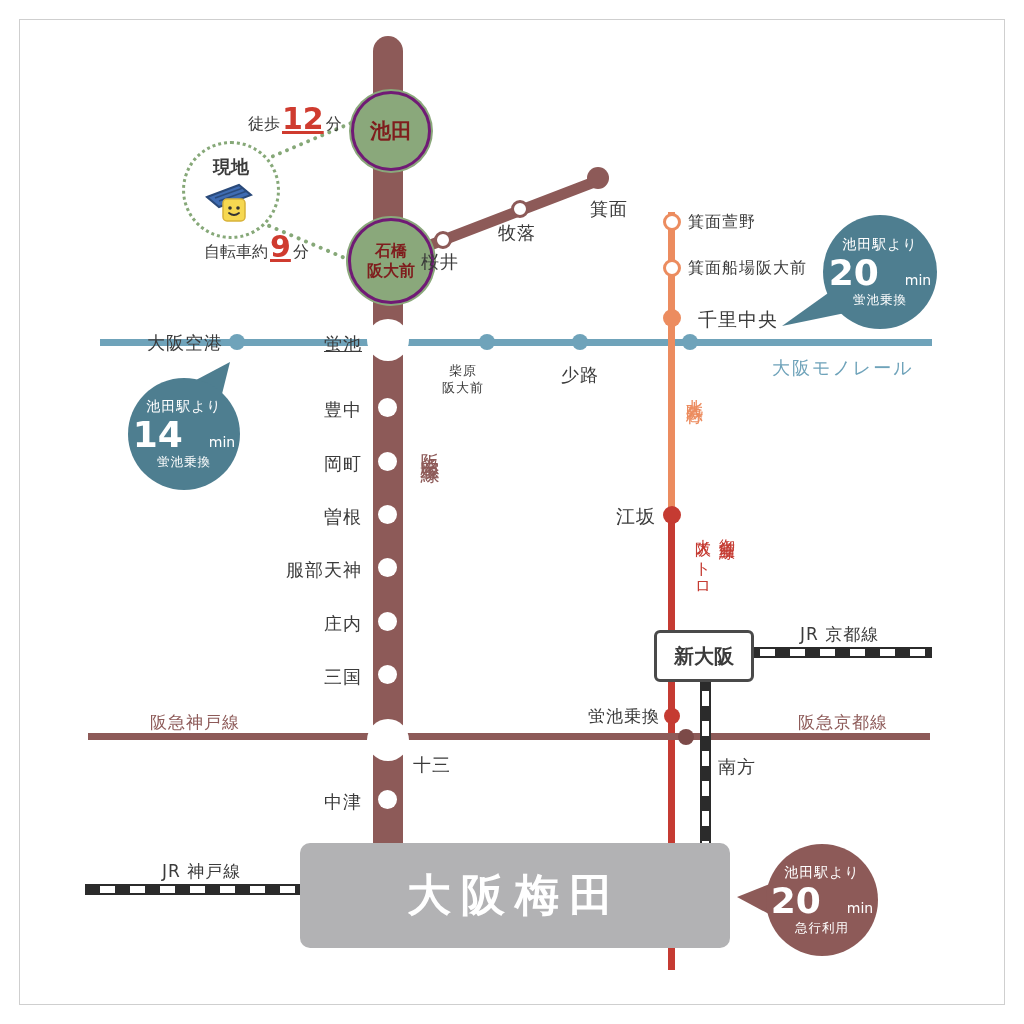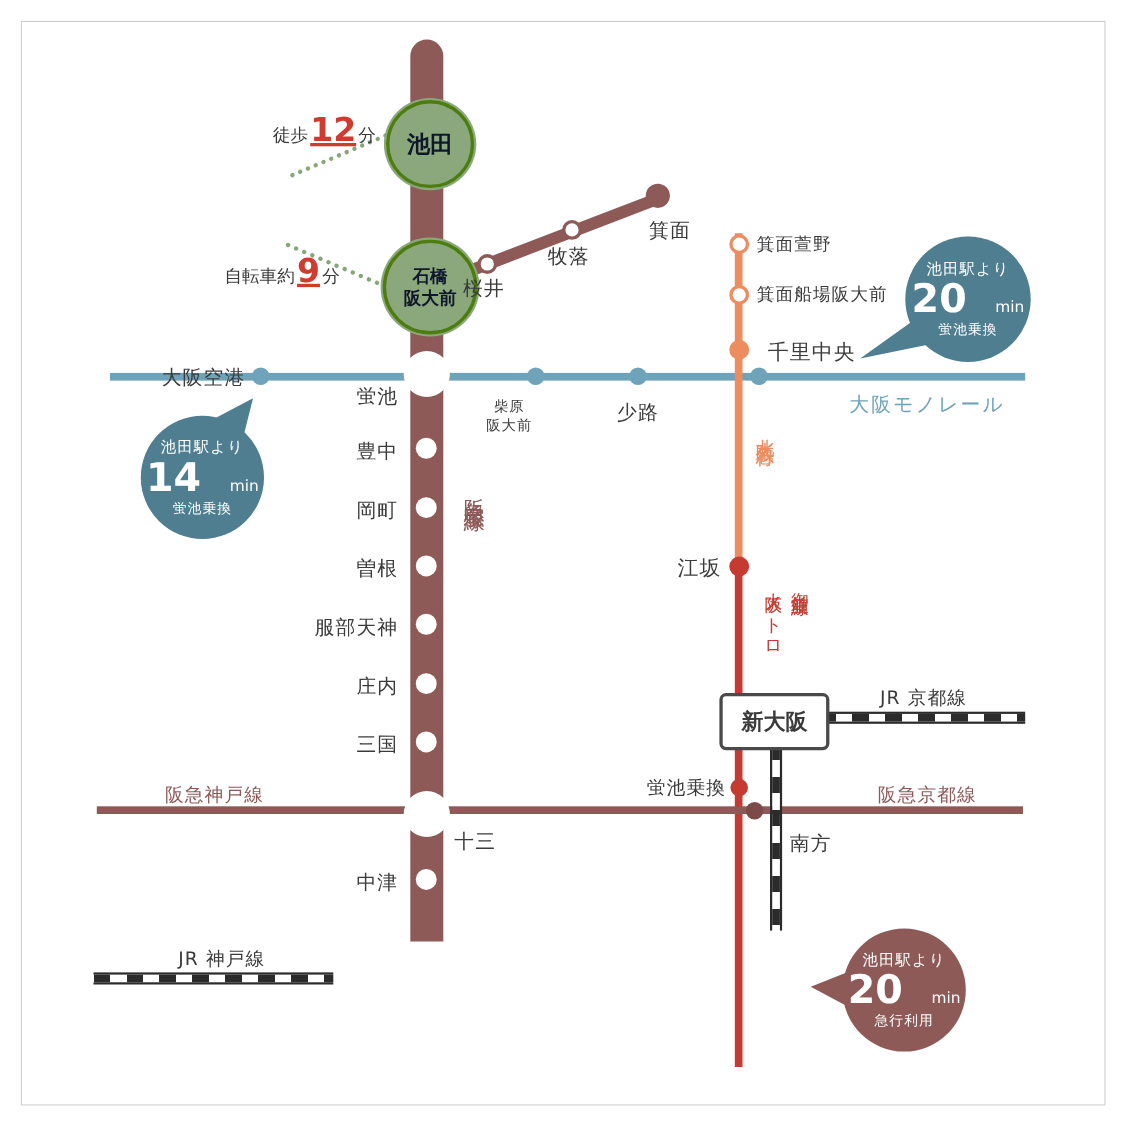--- a/index.html
+++ b/index.html
@@ -15,22 +15,22 @@
   
   .ln{position:absolute;z-index:1;}
   .rail-h{position:absolute;z-index:1;height:7px;border-top:2px solid var(--jr-black);border-bottom:2px solid var(--jr-black);
           background:repeating-linear-gradient(90deg,var(--jr-black) 0 15px,#fff 15px 30px);}
   .rail-v{position:absolute;z-index:1;width:7px;border-left:2px solid var(--jr-black);border-right:2px solid var(--jr-black);
           background:repeating-linear-gradient(180deg,var(--jr-black) 0 15px,#fff 15px 30px);}
   .dotline{position:absolute;z-index:2;height:0;border-top:4px dotted var(--site-green);transform-origin:left center;}
   
   .dot{position:absolute;border-radius:50%;z-index:3;}
   .big-white{position:absolute;border-radius:50%;background:#fff;z-index:3;}
-  .st-green{position:absolute;border-radius:50%;background:var(--station-green);border:3px solid #4d7c0f;
-            box-shadow:0 0 0 2px var(--station-green);color:#0f172a;display:flex;flex-direction:column;
+  .st-green{position:absolute;border-radius:50%;background:var(--station-green);border:3px solid #701a75;
+            box-shadow:0 0 0 2px var(--station-green);color:#7f1d1d;display:flex;flex-direction:column;
             align-items:center;justify-content:center;z-index:5;font-weight:bold;line-height:1.25;text-align:right;}
   
   .lbl{position:absolute;font-size:18px;white-space:nowrap;z-index:6;letter-spacing:1px;}
   .lbl-r{text-align:right;}
   .lbl-c{text-align:center;white-space:normal;}
   .v{writing-mode:vertical-rl;text-orientation:upright;letter-spacing:3px;}
   .c-hankyu{color:var(--hankyu);} .c-mono{color:var(--monorail);} .c-kita{color:var(--kitakyu);} .c-mido{color:var(--midosuji);}
   
   .shinbox{position:absolute;left:654px;top:630px;width:94px;height:46px;background:#fff;border:3px solid #4a4a4a;
            border-radius:6px;z-index:4;display:flex;align-items:center;justify-content:center;font-size:20px;font-weight:bold;}
@@ -97,30 +97,33 @@
   <div class="dot" style="left:663px;top:259px;width:12px;height:12px;background:#fff;border:3px solid var(--kitakyu);"></div>
   <div class="dot" style="left:663px;top:309px;width:18px;height:18px;background:var(--kitakyu);"></div>
 
   <div class="dot" style="left:663px;top:506px;width:18px;height:18px;background:var(--midosuji);"></div>
   <div class="dot" style="left:664px;top:708px;width:16px;height:16px;background:var(--midosuji);"></div>
   <div class="dot" style="left:678px;top:729px;width:16px;height:16px;background:var(--hankyu-dark);"></div>
 
   <div class="shinbox">
     <span>新大阪</span>
   </div>
+  <div class="umeda">
+    <span>大阪梅田</span>
+  </div>
 
   <div class="st-green" style="left:351px;top:91px;width:74px;height:74px;font-size:21px;">
     <span>池田</span>
   </div>
   <div class="st-green" style="left:348px;top:218px;width:80px;height:80px;font-size:16px;">
     <span>石橋</span>
     <span>阪大前</span>
   </div>
 
-  <div class="lbl lbl-r" style="left:200px;top:348px;width:162px;">蛍池</div>
+  <div class="lbl lbl-r" style="left:200px;top:332px;width:162px;text-decoration:underline;">蛍池</div>
   <div class="lbl lbl-r" style="left:200px;top:398px;width:162px;">豊中</div>
   <div class="lbl lbl-r" style="left:200px;top:452px;width:162px;">岡町</div>
   <div class="lbl lbl-r" style="left:200px;top:505px;width:162px;">曽根</div>
   <div class="lbl lbl-r" style="left:200px;top:558px;width:162px;">服部天神</div>
   <div class="lbl lbl-r" style="left:200px;top:612px;width:162px;">庄内</div>
   <div class="lbl lbl-r" style="left:200px;top:665px;width:162px;">三国</div>
   <div class="lbl lbl-r" style="left:200px;top:790px;width:162px;">中津</div>
   <div class="lbl" style="left:413px;top:753px;">十三</div>
   <div class="lbl" style="left:421px;top:250px;">桜井</div>
   <div class="lbl" style="left:498px;top:221px;">牧落</div>
@@ -141,20 +144,32 @@
   <div class="lbl v c-hankyu" style="left:418px;top:438px;font-size:19px;">阪急宝塚線</div>
   <div class="lbl c-mono" style="left:772px;top:356px;font-size:18px;letter-spacing:2px;">大阪モノレール</div>
   <div class="lbl v c-kita" style="left:684px;top:386px;font-size:17px;letter-spacing:2px;">北大阪急行</div>
   <div class="lbl v c-mido" style="left:692px;top:526px;font-size:16px;letter-spacing:2px;">大阪メトロ</div>
   <div class="lbl v c-mido" style="left:716px;top:526px;font-size:16px;letter-spacing:2px;">御堂筋線</div>
   <div class="lbl c-hankyu" style="left:150px;top:711px;font-size:17px;">阪急神戸線</div>
   <div class="lbl c-hankyu" style="left:798px;top:711px;font-size:17px;font-family:Liberation Mono, monospace;">阪急京都線</div>
   <div class="lbl" style="left:800px;top:623px;font-size:17px;">JR 京都線</div>
   <div class="lbl" style="left:162px;top:860px;font-size:17px;">JR 神戸線</div>
 
+  <div class="site-circle">
+    <div class="site-label">現地</div>
+    <svg width="52" height="44" viewBox="0 0 52 44">
+      <polygon points="2,16 34,4 46,14 14,26" fill="#3f6cb3" stroke="#2a4a7a" stroke-width="2"></polygon>
+      <line x1="10" y1="17" x2="38" y2="7" stroke="#2a4a7a" stroke-width="1.5"></line>
+      <line x1="14" y1="20" x2="42" y2="10" stroke="#2a4a7a" stroke-width="1.5"></line>
+      <rect x="18" y="18" width="22" height="22" rx="4" fill="#f6d851" stroke="#d8b23a" stroke-width="1.5"></rect>
+      <circle cx="25" cy="27" r="1.8" fill="#333"></circle>
+      <circle cx="33" cy="27" r="1.8" fill="#333"></circle>
+      <path d="M24 32 Q29 36 34 32" stroke="#333" stroke-width="1.8" fill="none" stroke-linecap="round"></path>
+    </svg>
+  </div>
   <div class="timerow" style="left:248px;top:104px;">
     <span class="t-sm">徒歩</span>
     <span class="t-big">12</span>
     <span class="t-sm">分</span>
   </div>
   <div class="timerow" style="left:204px;top:232px;">
     <span class="t-sm">自転車約</span>
     <span class="t-big">9</span>
     <span class="t-sm">分</span>
   </div>

